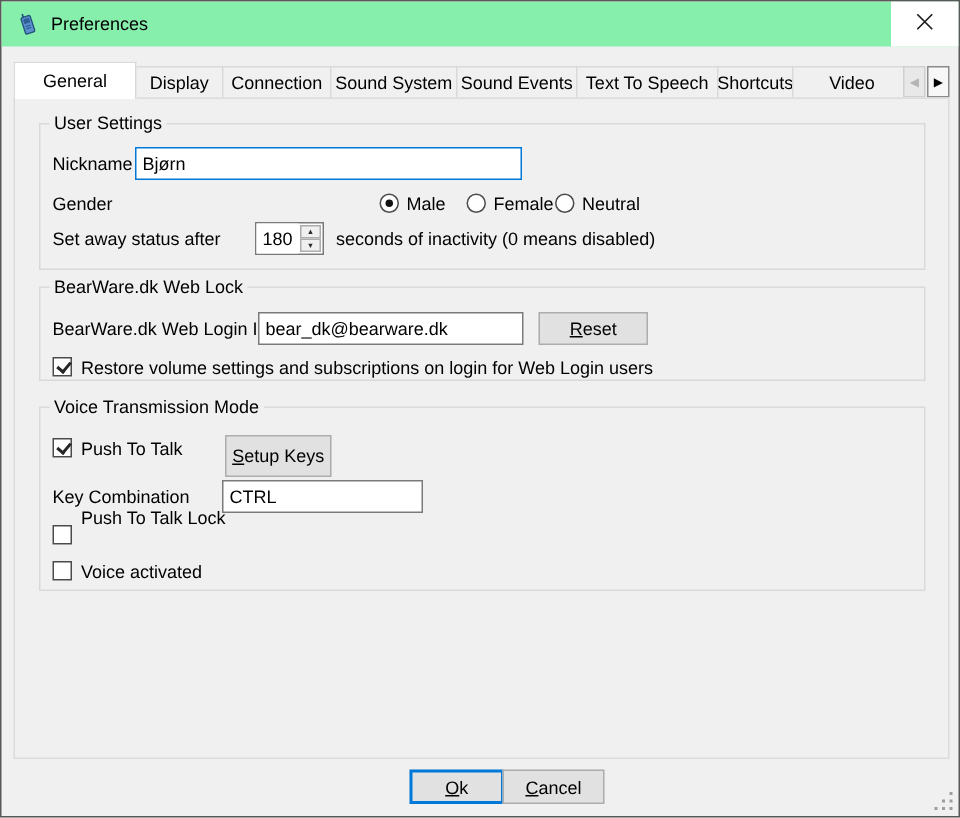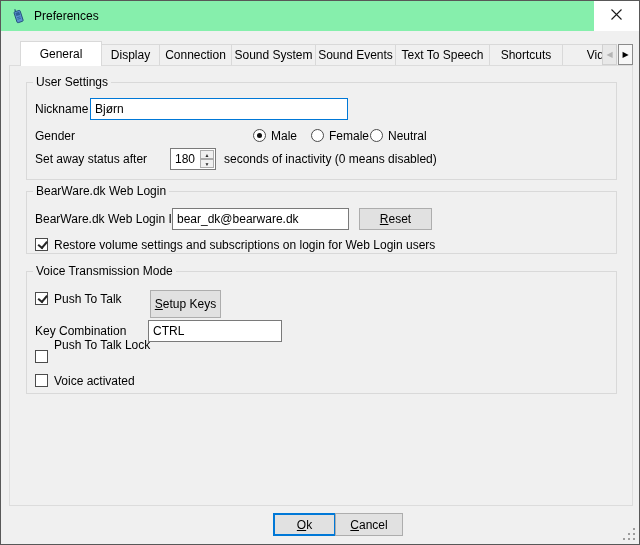--- a/index.html
+++ b/index.html
@@ -15,21 +15,21 @@
   .title-text { position:absolute; left:33px; top:0; height:30px; line-height:30px; font-size:12px; }
   .close-btn { position:absolute; right:0; top:0; width:45px; height:30px;
                display:flex; align-items:center; justify-content:center; background:#ffffff; }
 
   
   .tabbar { position:absolute; left:8px; top:40px; width:624px; height:25px; }
   .tabstrip { position:absolute; left:0; top:0; width:593px; height:25px; overflow:hidden;
               display:flex; align-items:flex-end; }
   .tab { height:22px; flex:none; background:#f0f0f0; border:1px solid #d9d9d9; margin-left:-1px;
          display:flex; align-items:center; justify-content:center; white-space:nowrap; }
-  .tab:first-child { margin-left:11px; }
+  .tab:first-child { margin-left:0; }
   .tab.selected { height:25px; background:#ffffff; border-bottom:none; position:relative; z-index:3; }
   .tabscrolls { position:absolute; left:593px; bottom:1px; width:31px; height:21px; display:flex; background:#f0f0f0; }
   .tab-scroll { width:15px; height:21px; display:flex; align-items:center; justify-content:center;
                 font-size:8px; line-height:1; }
   .tab-scroll.left  { color:#b4b4b4; background:#e8e8e8; border:1px solid #d0d0d0; margin-right:1px; }
   .tab-scroll.right { color:#000000; background:#f7f7f7; border:1px solid #8a8a8a; }
 
   
   .tabpage { position:absolute; left:8px; top:64px; width:624px; height:441px;
              background:#f0f0f0; border:1px solid #dcdcdc; z-index:1; }
@@ -115,21 +115,21 @@
         </div>
       <div class="tab" style="width:85px">
           <span>Sound System</span>
         </div>
       <div class="tab" style="width:81px">
           <span>Sound Events</span>
         </div>
       <div class="tab" style="width:95px">
           <span>Text To Speech</span>
         </div>
-      <div class="tab" style="width:74px">
+      <div class="tab" style="width:51px">
           <span>Shortcuts</span>
         </div>
       <div class="tab" style="width:80px">
           <span>Video</span>
         </div>
     </div>
     <div class="tabscrolls">
       <div class="tab-scroll left">
           <span>◀</span>
         </div>
@@ -163,21 +163,21 @@
             <span>▲</span>
           </div>
         <div class="spin-btn down">
             <span>▼</span>
           </div>
       </div>
     </div>
     <span class="lbl" style="left:214px; top:82px;">seconds of inactivity (0 means disabled)</span>
 
     <div class="group" style="left:16px; top:125px; width:591px; height:63px;">
-      <span class="group-label">BearWare.dk Web Login</span>
+      <span class="group-label">BearWare.dk Web Lock</span>
     </div>
     <span class="lbl" style="left:25px; top:142px;">BearWare.dk Web Login ID</span>
     <input class="input" style="left: 162px; top: 142px; width: 177px;" type="text" value="bear_dk@bearware.dk">
     <div class="btn" style="left:349px; top:142px; width:73px;">
       <span><u>R</u>eset</span>
     </div>
     <span class="checkbox checked" style="left:25px; top:172px;"></span>
     <span class="lbl" style="left:44px; top:168px;">Restore volume settings and subscriptions on login for Web Login users</span>
 
     <div class="group" style="left:16px; top:205px; width:591px; height:123px;">

